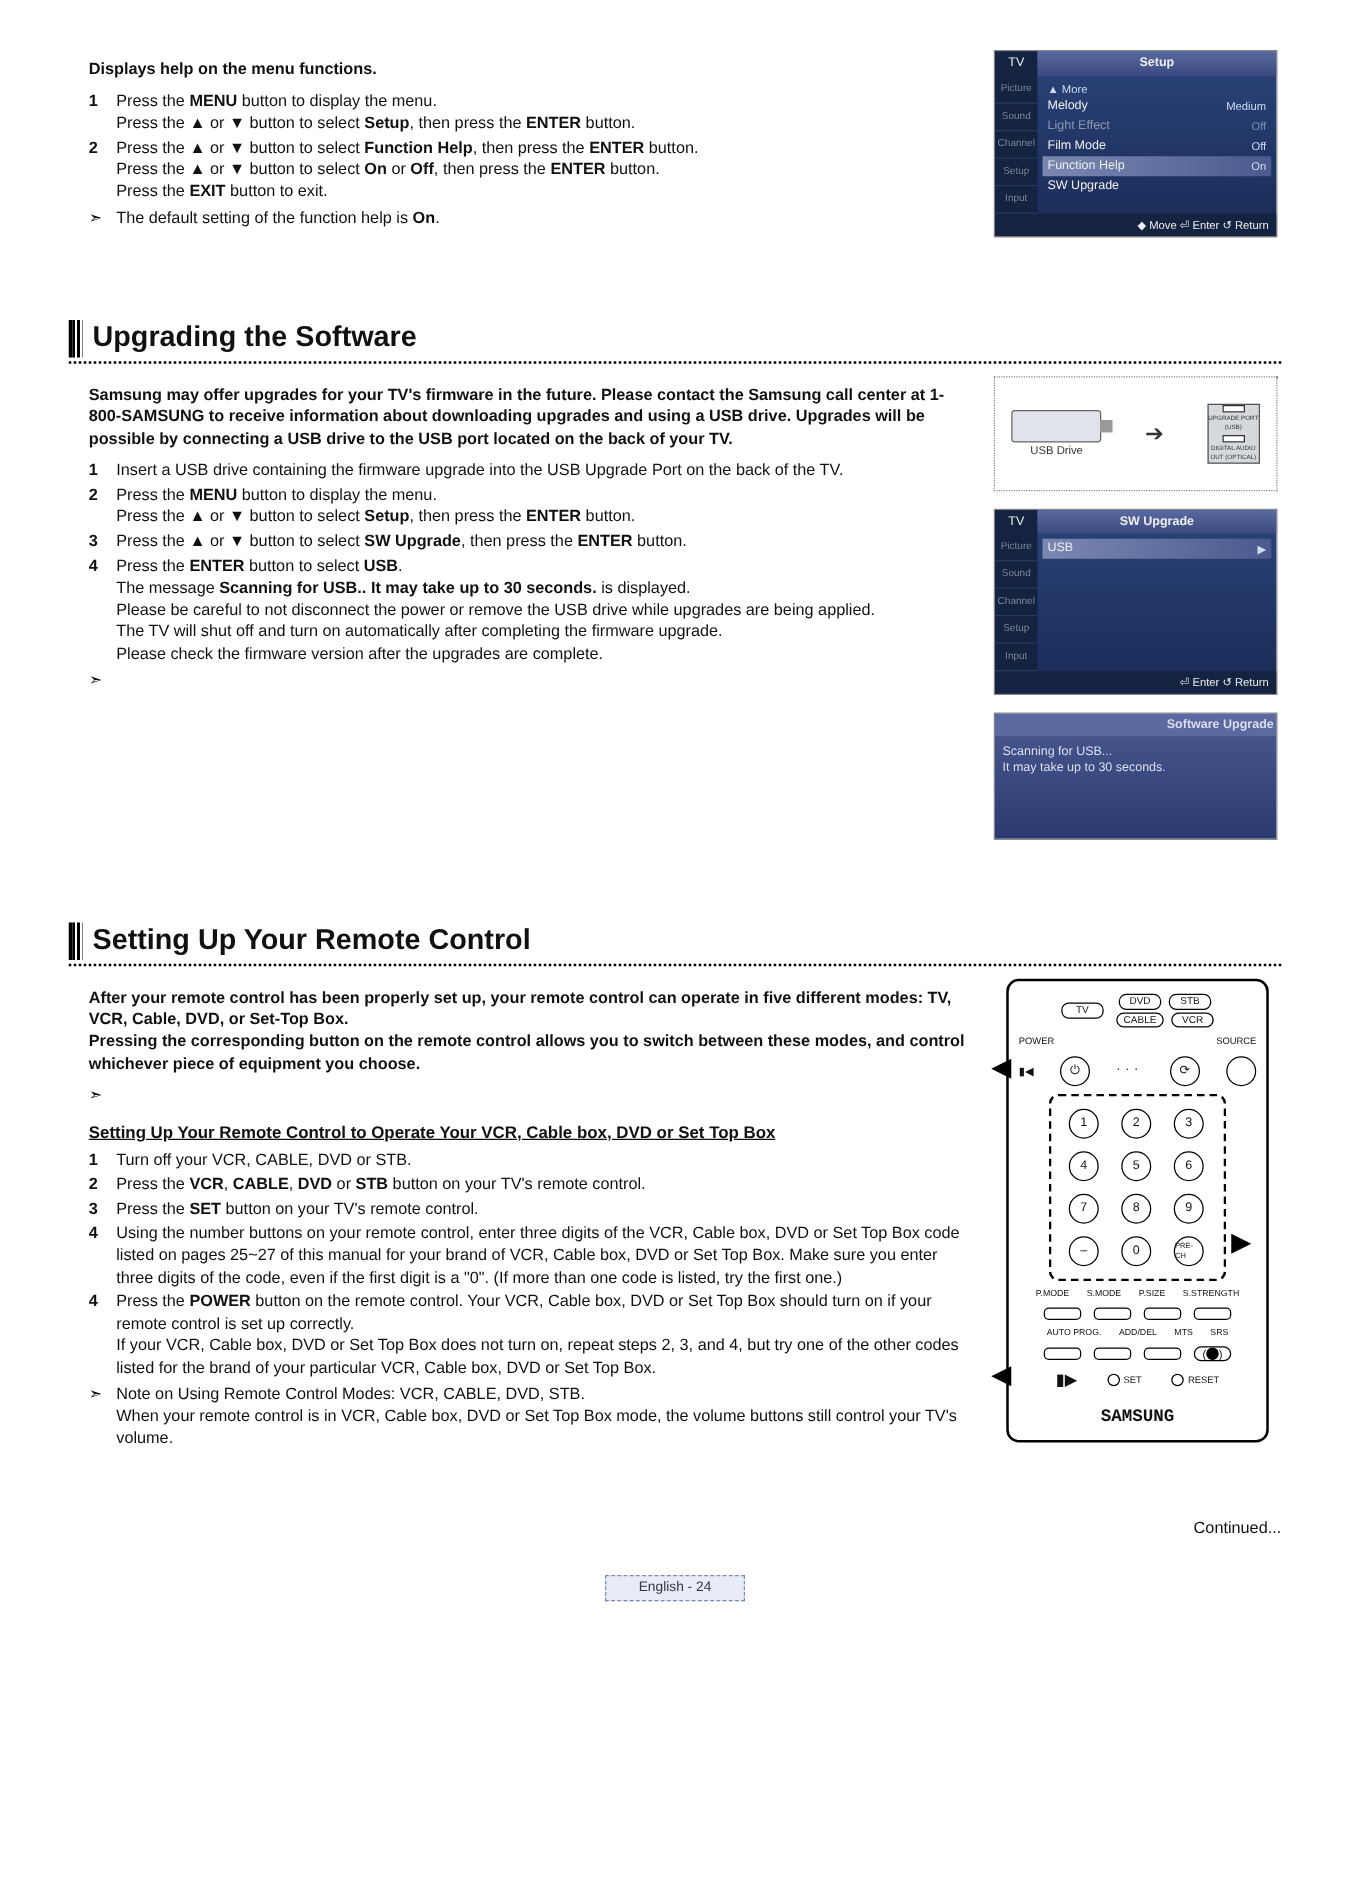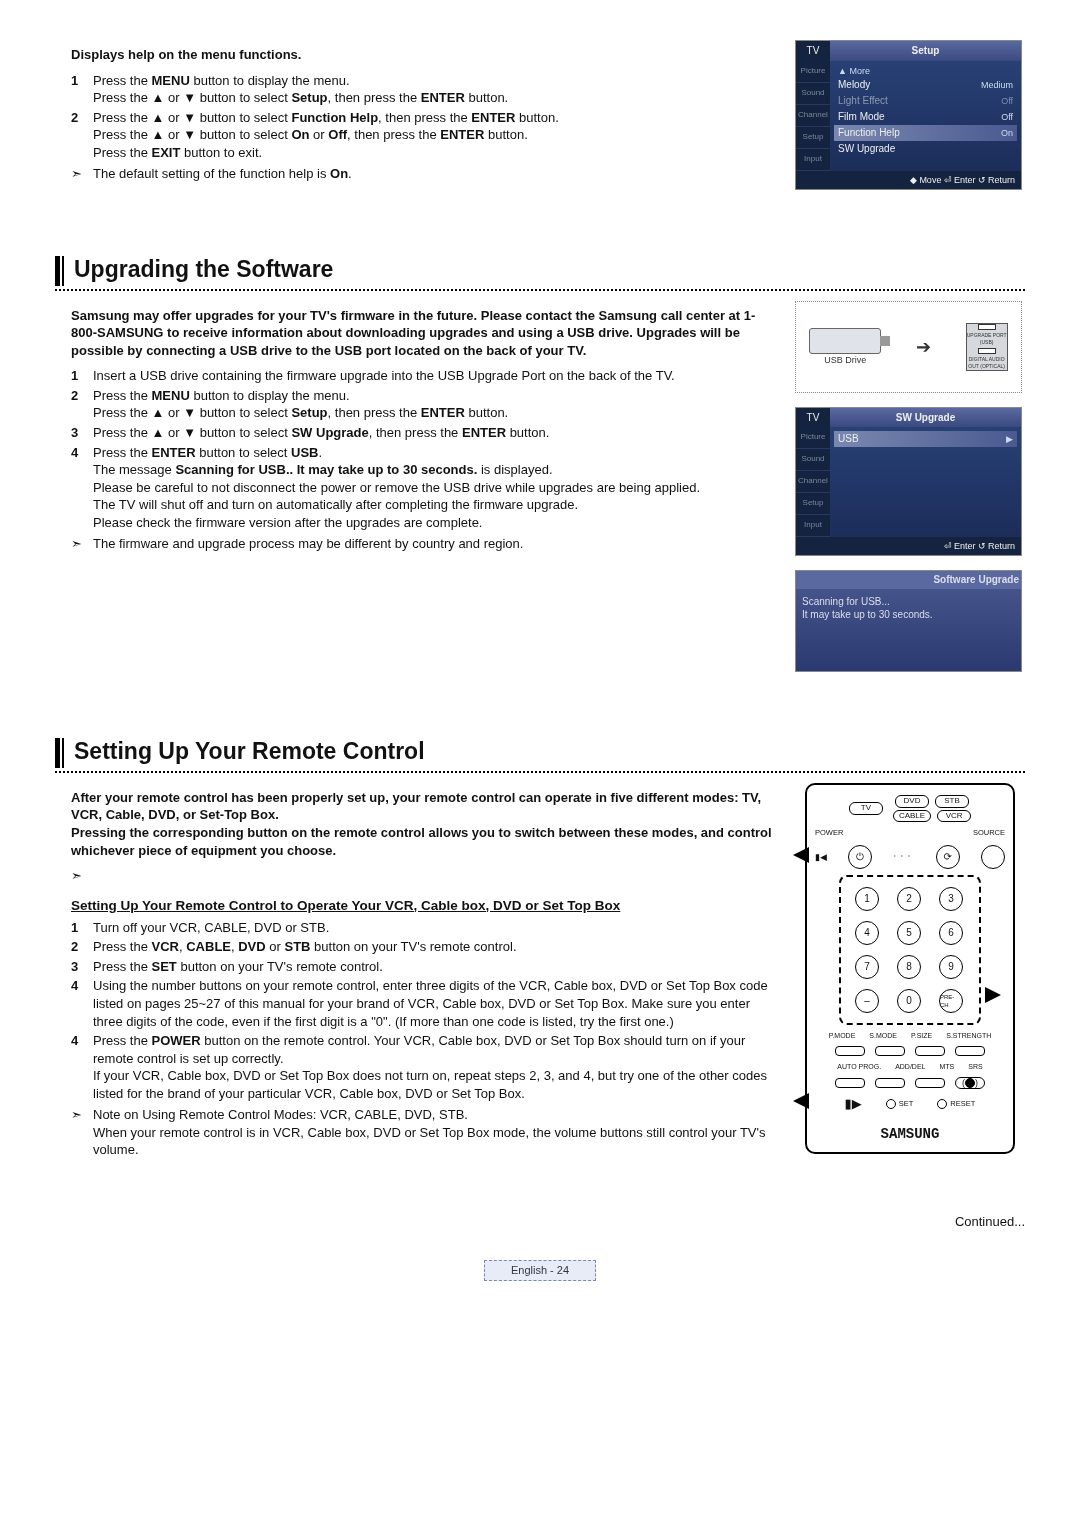--- a/index.html
+++ b/index.html
@@ -210,21 +210,20 @@
             <span class="num">3</span>
             <span class="body">Press the ▲ or ▼ button to select <b>SW Upgrade</b>, then press the <b>ENTER</b> button.</span>
           </li>
         <li>
             <span class="num">4</span>
             <span class="body">Press the <b>ENTER</b> button to select <b>USB</b>.<br>The message <b>Scanning for USB.. It may take up to 30 seconds.</b> is displayed.<br>Please be careful to not disconnect the power or remove the USB drive while upgrades are being applied.<br>The TV will shut off and turn on automatically after completing the firmware upgrade.<br>Please check the firmware version after the upgrades are complete.</span>
           </li>
       </ol>
       <div class="note">
         <span class="arrow">➣</span>
-        <span>The firmware and upgrade process may be different by country and region.</span>
       </div>
     </div>
     <div class="sidecol">
       <div class="usb-diagram">
         <div style="text-align:center">
           <div class="usb-drive"></div>
           <div>USB Drive</div>
         </div>
         <div class="usb-arrow">➔</div>
         <div class="usb-port">

